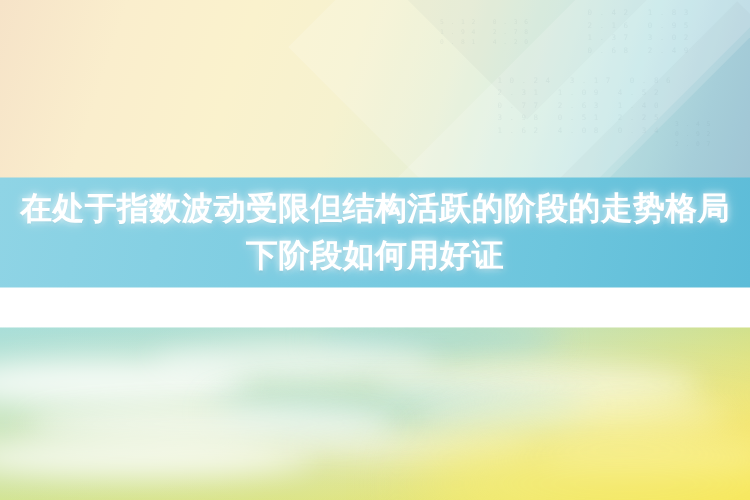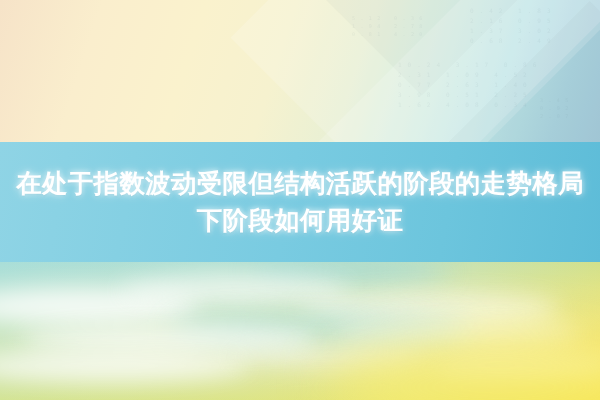--- a/index.html
+++ b/index.html
@@ -92,21 +92,21 @@
   .ghost-b { left: 470px; top: 6px;  transform: rotate(0deg); }
   .ghost-c { left: 352px; top: 14px; font-size: 5px; line-height: 8px; }
   .ghost-d { left: 540px; top: 96px; font-size: 5px; line-height: 8px; }
 
   
   .banner {
     position: absolute;
     left: 0;
     top: 142px;
     width: 600px;
-    height: 120px;
+    height: 88px;
     background: linear-gradient(100deg,
       #8fd4e5 0%,
       #85d0e3 22%,
       #79cbe1 48%,
       #6cc5dd 74%,
       #5dbcd8 100%);
     display: flex;
     flex-direction: column;
     align-items: center;
     justify-content: center;
@@ -123,21 +123,20 @@
     text-align: center;
     white-space: nowrap;
     text-shadow:
       0 0 5px rgba(255, 255, 255, 0.75),
       0 0 11px rgba(255, 255, 255, 0.45),
       0 1px 2px rgba(60, 150, 175, 0.30);
   }
 
   .banner-line-2 {
     font-size: 25.5px;
-    font-family: Liberation Serif, serif;
   }
 
   
   .bottom-region {
     position: absolute;
     left: 0;
     top: 262px;
     width: 600px;
     height: 138px;
     overflow: hidden;

